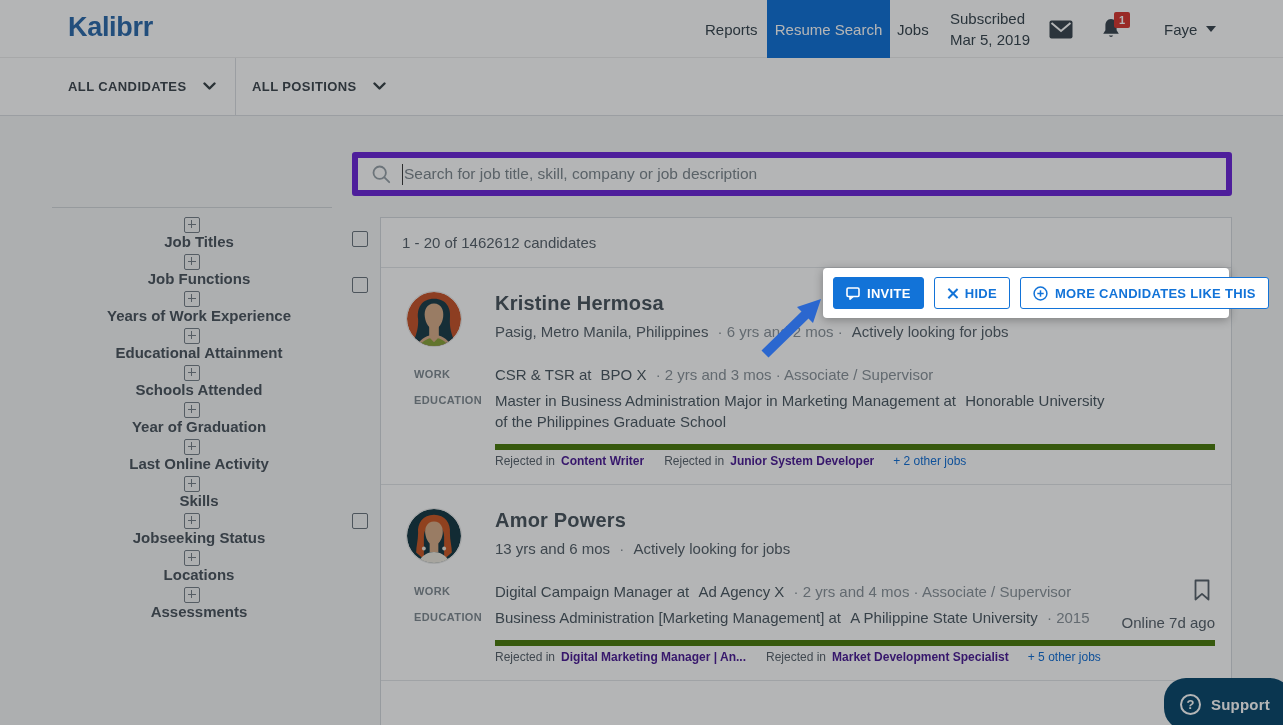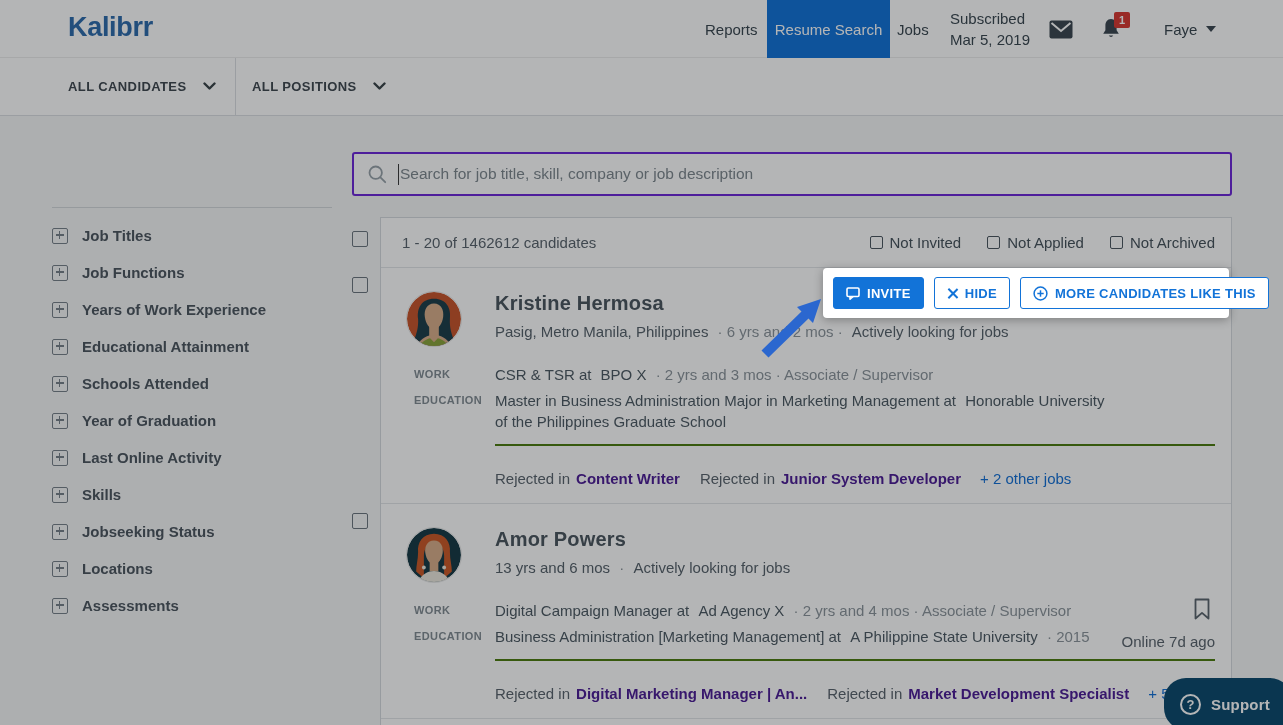--- a/index.html
+++ b/index.html
@@ -24,29 +24,29 @@
   
   .filter-bar { position:absolute; left:0; top:58px; width:100%; height:58px; background:#fff; border-bottom:1px solid #dcdfe2; z-index:1; }
   .dd { position:absolute; top:0; height:57px; display:flex; align-items:center; font-size:13px; font-weight:600; letter-spacing:0.4px; color:#3f4850; }
   .dd-candidates { left:68px; }
   .dd-positions { left:252px; }
   .dd .chev { margin-left:16px; display:inline-flex; }
   .filter-bar .vdiv { position:absolute; left:235px; top:0; height:57px; border-left:1px solid #dcdfe2; }
 
   
   .sidebar { position:absolute; left:52px; top:207px; width:280px; border-top:1px solid #d4d8db; padding-top:9px; }
-  .filter-item { height:37px; display:flex; align-items:center; }
+  .filter-item { height:37px; display:flex; align-items:center;flex-direction:column; }
   .plus-square { position:relative; width:16px; height:16px; border:1.6px solid #78828a; border-radius:2px; flex:none; }
   .plus-square::before { content:""; position:absolute; left:2.5px; top:5.6px; width:8px; height:1.6px; background:#78828a; }
   .plus-square::after { content:""; position:absolute; left:5.7px; top:2.4px; width:1.6px; height:8px; background:#78828a; }
   .filter-label { margin-left:14px; font-size:15px; font-weight:600; color:#4c565f; }
   .adv-search { margin-top:16px; font-size:15px; font-weight:600; letter-spacing:0.5px; color:#1273d4; }
 
   
-  .search-bar { position:absolute; left:352px; top:152px; width:880px; height:44px; background:#fff; border:2px solid #6d28d9; border-radius:3px; display:flex; align-items:center; padding-left:14px; }
+  .search-bar { position:absolute; left:352px; top:152px; width:880px; height:44px; background:#fff; border:6px solid #6d28d9; border-radius:3px; display:flex; align-items:center; padding-left:14px; }
   .text-caret { width:1px; height:21px; background:#3c3c3c; margin-left:11px; }
   .search-input { flex:1; border:none; outline:none; background:transparent; font-family:"Liberation Sans", sans-serif; font-size:15.5px; color:#444; padding-left:1px; }
   .search-input::placeholder { color:#7e888f; opacity:1; }
 
   
   .results { position:absolute; left:380px; top:217px; width:852px; height:600px; background:#fff; border:1px solid #d6dade; }
   .results-header { height:50px; display:flex; align-items:center; padding:0 16px 0 21px; border-bottom:1px solid #e3e6e8; font-size:15px; color:#5a646d; }
   .hdr-filters { margin-left:auto; display:flex; align-items:center; gap:26px; }
   .hdr-filter { display:flex; align-items:center; gap:7px; font-size:15px; color:#46525b; }
   .cbx { width:13px; height:13px; border:1.6px solid #4b565f; border-radius:2px; flex:none; }
@@ -65,21 +65,21 @@
   .detail-row { display:flex; margin-bottom:5px; }
   .detail-label { width:81px; margin-left:8px; flex:none; font-size:11px; font-weight:700; letter-spacing:0.4px; color:#828c93; padding-top:4px; }
   .detail-content { font-size:15px; color:#4d5a63; line-height:21px; }
   .edu-content { max-width:625px; }
   .t-dark { color:#4d5a63; } .t-gray { color:#8b949b; }
   .detail-content span + span { margin-left:5px; }
   .card-right { position:absolute; right:16px; text-align:right; }
   .card-1 .card-right { top:114px; } .card-2 .card-right { top:94px; }
   .bookmark { display:inline-block; margin-right:4px; }
   .online-status { margin-top:9px; font-size:15px; color:#5a646d; white-space:nowrap; }
-  .rejected { margin-left:89px; margin-top:12px; border-top:2px solid #4d7c0f; padding:24px 0 16px; display:flex; align-items:center; font-size:15px; white-space:nowrap; }
+  .rejected { margin-left:89px; margin-top:12px; border-top:6px solid #4d7c0f; padding:4px 0 16px; display:flex; align-items:center; font-size:12px; white-space:nowrap; }
   .rej-prefix { color:#5a646d; }
   .rej-job { color:#4c1d95; font-weight:700; margin-left:6px; }
   .rej-prefix.second { margin-left:20px; }
   .more-jobs { color:#1470d6; margin-left:19px; }
   .card-stub { height:13px; background:#fff; }
 
   
   .dim-overlay { position:absolute; inset:0; background:rgba(8,10,12,0.30); z-index:50; }
   .action-panel { position:absolute; left:823px; top:268px; width:406px; height:50px; background:#fff; border-radius:4px; z-index:60; display:flex; align-items:center; padding:0 10px; gap:10px; box-shadow:0 2px 10px rgba(0,0,0,0.3); }
   .btn { height:32px; border-radius:3px; font-family:"Liberation Sans", sans-serif; font-size:13px; font-weight:700; letter-spacing:0.3px; display:inline-flex; align-items:center; gap:7px; padding:0 12px; cursor:pointer; white-space:nowrap; }
@@ -205,34 +205,20 @@
     <input class="search-input" type="text" placeholder="Search for job title, skill, company or job description" style="">
   </div>
 
   <span class="row-cbx r0"></span>
   <span class="row-cbx r1"></span>
   <span class="row-cbx r2"></span>
 
   <div class="results">
     <div class="results-header">
       <span>1 - 20 of 1462612 candidates</span>
-      <div class="hdr-filters">
-        <span class="hdr-filter">
-            <span class="cbx"></span>
-            <span>Not Invited</span>
-          </span>
-        <span class="hdr-filter">
-            <span class="cbx"></span>
-            <span>Not Applied</span>
-          </span>
-        <span class="hdr-filter">
-            <span class="cbx"></span>
-            <span>Not Archived</span>
-          </span>
-      </div>
     </div>
 
     <div class="card card-1">
       <div class="card-head">
         <div class="avatar">
           <svg width="54" height="54" viewBox="0 0 56 56">
             <circle cx="28" cy="28" r="28" fill="#c8552b"></circle>
             <path d="M28 7 C15 7 10 17 11.5 28 C12 36 10 43 8 48 L18 56 L38 56 L48 48 C46 43 44 36 44.5 28 C46 17 41 7 28 7 Z" fill="#1e3e4a"></path>
             <path d="M28 12 C20.5 12 17.5 19 18.5 26 C19.5 33 23 38.5 28 38.5 C33 38.5 36.5 33 37.5 26 C38.5 19 35.5 12 28 12 Z" fill="#d8ae8a"></path>
             <rect x="23" y="35" width="10" height="11" fill="#d8ae8a"></rect>

